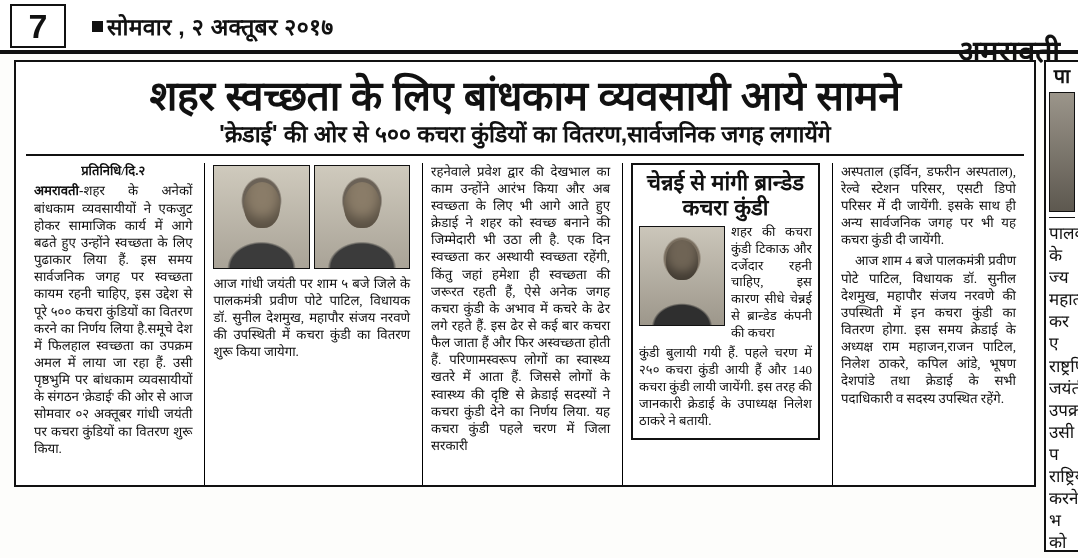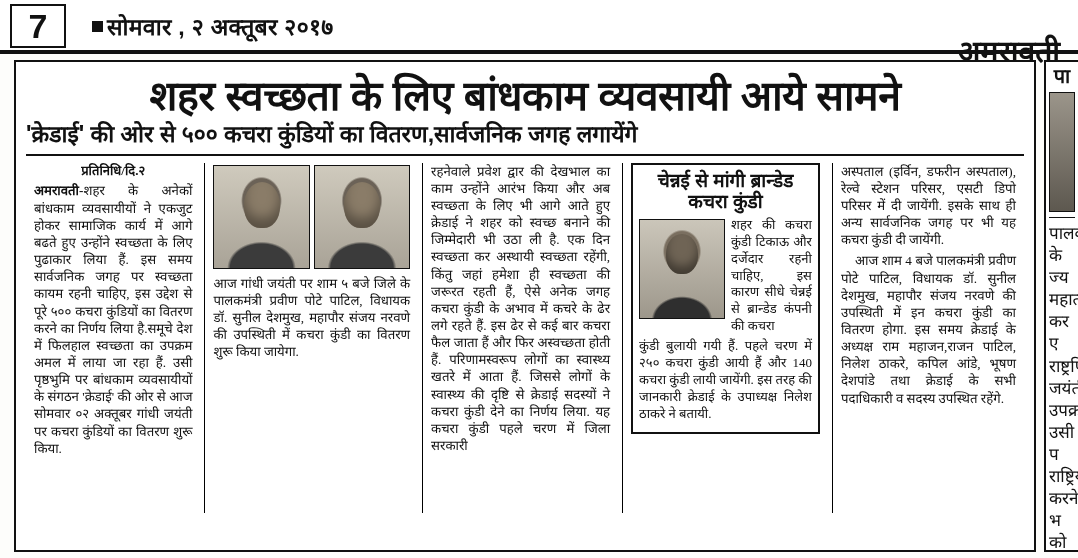--- a/index.html
+++ b/index.html
@@ -68,37 +68,38 @@
     position: absolute;
     left: 0; top: 50px;
     width: 1078px; height: 4px;
     background: #111;
   }
 
   
   .article {
     position: absolute;
     left: 14px; top: 60px;
-    width: 1022px; height: 492px;
+    width: 1022px; height: 427px;
     border: 2px solid #111;
     background: #fff;
     padding: 8px 10px 4px 10px;
     overflow: hidden;
   }
   .headline {
     text-align: center;
     font-family: "Liberation Sans", sans-serif;
     font-weight: bold;
     font-size: 41px;
     line-height: 1.08;
     letter-spacing: -0.5px;
     margin: 4px 0 2px 0;
     white-space: nowrap;
   }
   .subhead {
+    text-align: center;
     font-family: "Liberation Sans", sans-serif;
     font-weight: bold;
     font-size: 23px;
     line-height: 1.1;
     margin: 4px 0 6px 0;
     white-space: nowrap;
   }
   .head-rule {
     width: 100%; height: 2px; background: #111;
     margin: 6px 0 7px 0;
@@ -168,21 +169,21 @@
   
   .sub-box {
     border: 2px solid #111;
     padding: 5px 6px 6px 6px;
     margin: 0 0 6px 0;
   }
   .sub-box-title {
     text-align: center;
     font-family: "Liberation Sans", sans-serif;
     font-weight: bold;
-    font-size: 19px;
+    font-size: 22px;
     line-height: 1.14;
     margin-bottom: 4px;
   }
   .portrait {
     float: left;
     width: 86px; height: 100px;
     margin: 2px 6px 2px 0;
     border: 1px solid #111;
     background:
       radial-gradient(ellipse 30px 34px at 50% 32%, #7a6f60 0 58%, rgba(122,111,96,0) 64%),

